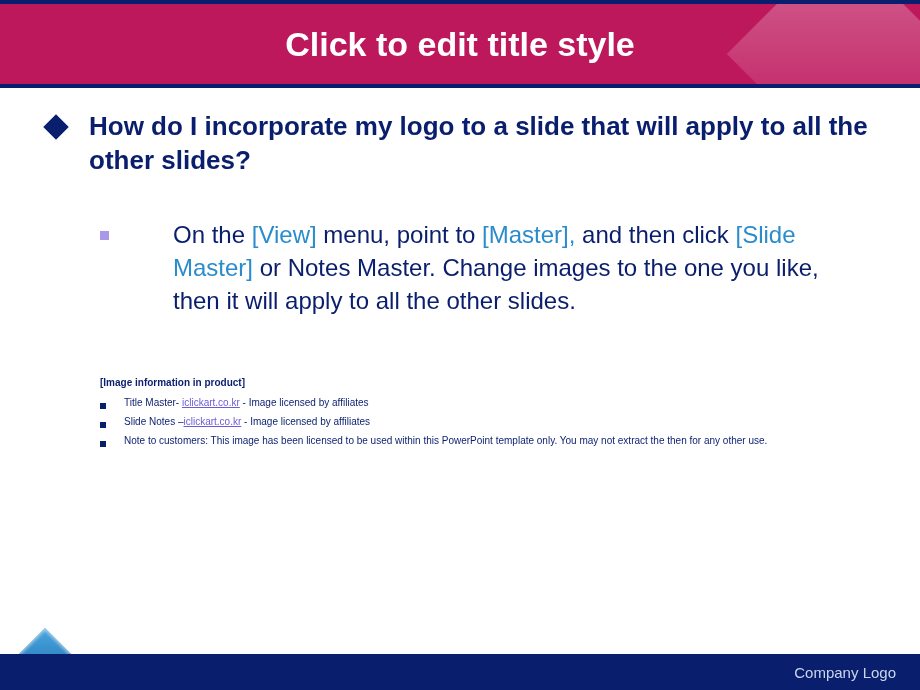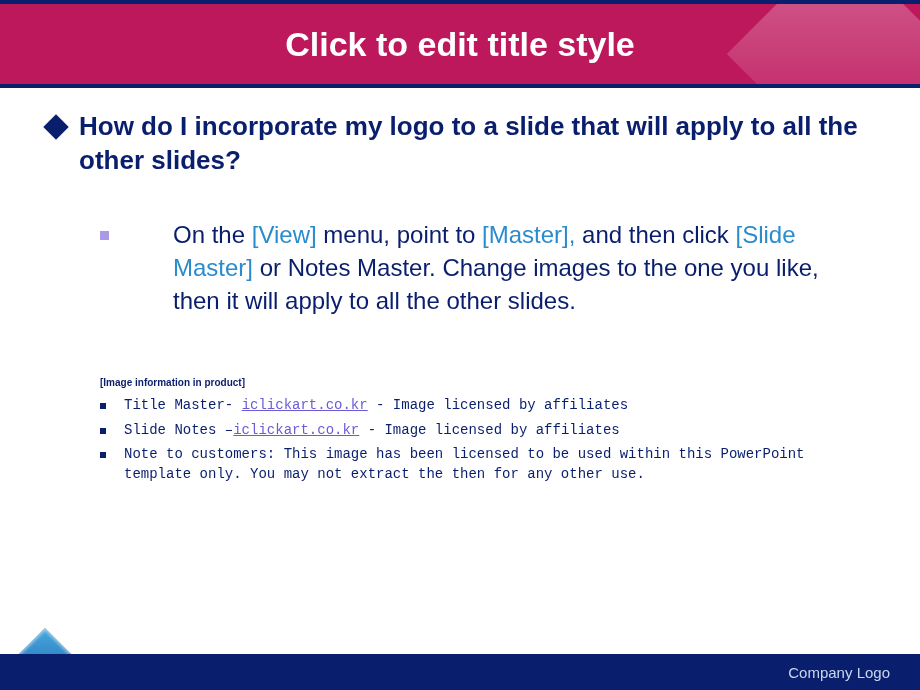--- a/index.html
+++ b/index.html
@@ -38,21 +38,21 @@
     font-size: 34px;
     font-weight: bold;
     z-index: 1;
   }
   .content {
     padding: 22px 45px 0 45px;
   }
   .question-row {
     display: flex;
     align-items: flex-start;
-    gap: 6px;
+    gap: 16px;
     margin-bottom: 40px;
   }
   .diamond-bullet {
     width: 18px;
     height: 18px;
     background: #0a1e6e;
     transform: rotate(45deg);
     margin-top: 8px;
     margin-right: 8px;
     flex-shrink: 0;
@@ -105,40 +105,39 @@
   .info-bullet {
     width: 6px;
     height: 6px;
     background: #0a1e6e;
     margin-top: 7px;
     margin-right: 18px;
     flex-shrink: 0;
   }
   .info-text {
     color: #0a1e6e;
-    font-size: 14px;
+    font-size: 10px;
     line-height: 1.4;
     padding-right: 60px;
-    font-family: Liberation Mono, monospace;
   }
   .info-text .link {
     color: #6b5bd6;
     text-decoration: underline;
   }
   .footer {
     position: absolute;
     bottom: 0;
     left: 0;
     width: 100%;
     height: 36px;
     background: #0a1e6e;
   }
   .footer-text {
     position: absolute;
-    right: 30px;
+    right: 24px;
     top: 50%;
     transform: translateY(-50%);
     color: #c9d6ee;
     font-size: 15px;
   }
   .footer-diamond {
     position: absolute;
     left: 25px;
     bottom: 14px;
     width: 40px;

